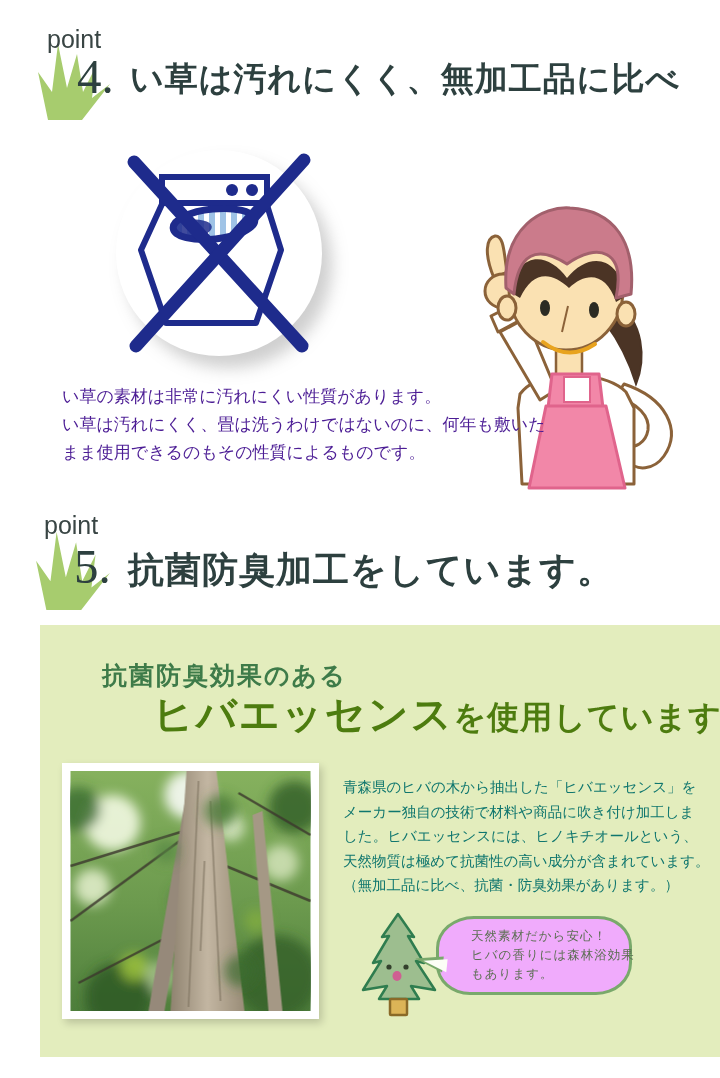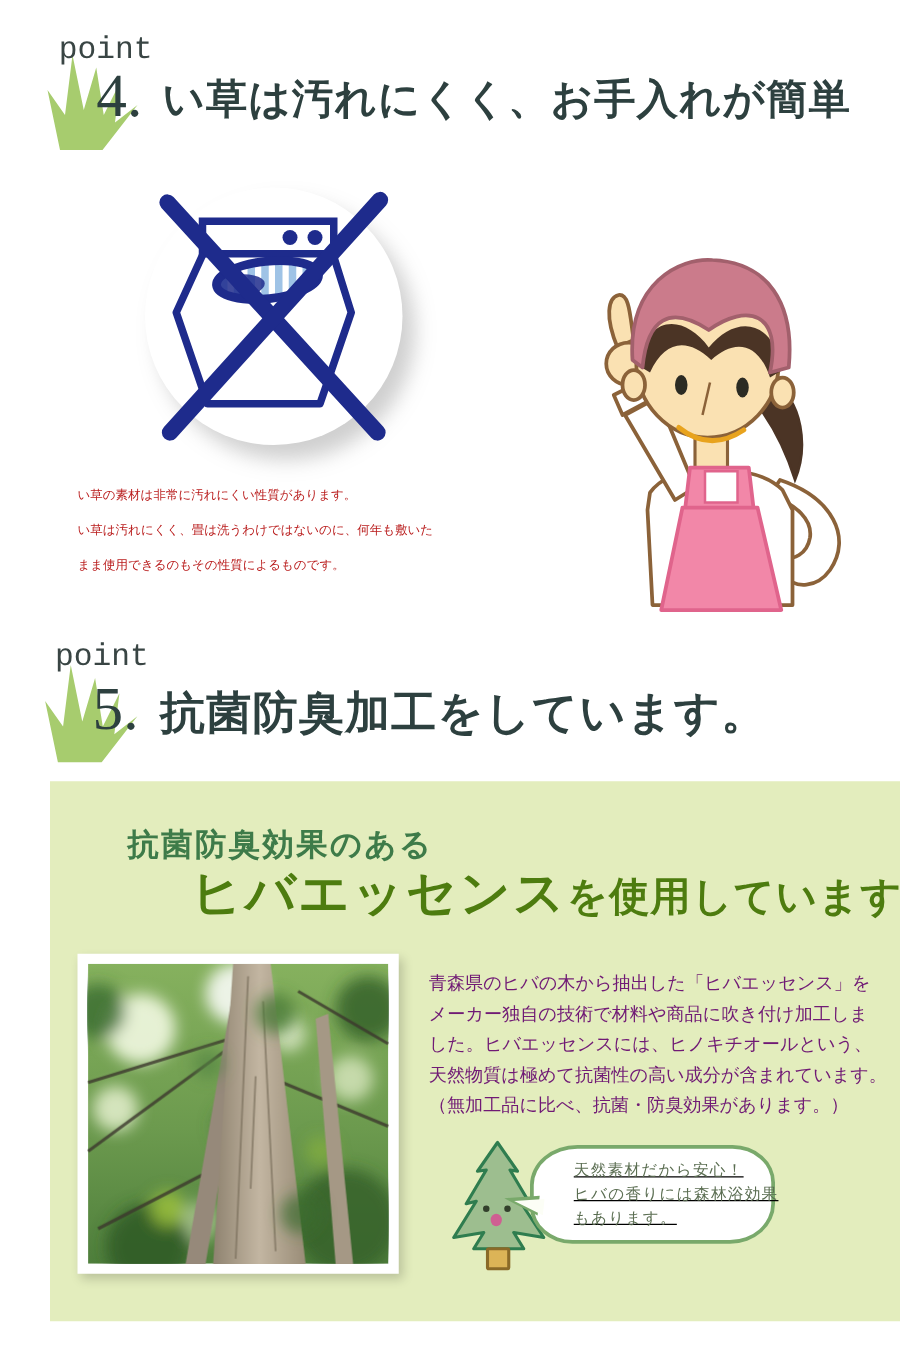--- a/index.html
+++ b/index.html
@@ -1,66 +1,66 @@
 <!DOCTYPE html>
 <html><head>
 <meta charset="utf-8">
 <style>
   html,body{margin:0;padding:0;background:#ffffff;}
   .page{position:relative;width:720px;height:1078px;background:#ffffff;overflow:hidden;
         font-family:"Liberation Sans","DejaVu Sans",sans-serif;}
   .abs{position:absolute;}
 
   
-  .point-word{font-family:Liberation Mono, monospace;font-size:25px;color:#394544;text-align:center;}
+  .point-word{font-family:Liberation Sans, sans-serif;font-size:25px;color:#394544;text-align:center;}
   .point-num{font-family:"Liberation Serif","DejaVu Serif",serif;font-size:49px;color:#2d403f;}
   .headline{font-family:"Liberation Serif","DejaVu Serif",serif;font-weight:bold;color:#2d403f;
             letter-spacing:1px;white-space:nowrap;}
 
   
   .washer-badge{left:116px;top:150px;width:206px;height:206px;border-radius:50%;
                 background:#ffffff;box-shadow:10px 12px 16px rgba(130,130,130,.38);}
 
-  .para{color:#b91c1c;font-size:10px;line-height:28px;white-space:nowrap;}
+  .para{color:#4c1d95;font-size:17px;line-height:28px;white-space:nowrap;}
 
   
   .hiba-box{left:40px;top:625px;width:652px;height:432px;background:#e3edbd;padding-left:40px;}
   .hiba-h1{font-family:"Liberation Serif","DejaVu Serif",serif;font-weight:bold;
            color:#3e7b49;font-size:25px;letter-spacing:2px;white-space:nowrap;}
   .hiba-h2{display:flex;align-items:baseline;white-space:nowrap;
            font-family:"Liberation Serif","DejaVu Serif",serif;font-weight:bold;color:#4d7c0f;text-align:center;}
   .hiba-h2 .big{font-size:40px;letter-spacing:2px;}
   .hiba-h2 .small{font-size:32px;letter-spacing:1px;}
 
   .photo-frame{left:22px;top:138px;width:241px;height:240px;background:#ffffff;
                padding:8px;box-shadow:3px 4px 8px rgba(0,0,0,.18);}
-  .hiba-para{color:#701a75;font-size:14.5px;line-height:24.5px;white-space:nowrap;}
-
-  .bubble{left:384px;top:291px;width:196px;box-sizing:border-box;
-          background:#ffffff;border:3px solid #79a96b;border-radius:38px 34px 36px 34px / 32px 30px 32px 30px;
-          padding:8px 6px 8px 32px;text-decoration:underline;}
+  .hiba-para{color:#0f766e;font-size:14.5px;line-height:24.5px;white-space:nowrap;}
+
+  .bubble{left:396px;top:291px;width:196px;box-sizing:border-box;
+          background:#f0abfc;border:3px solid #79a96b;border-radius:38px 34px 36px 34px / 32px 30px 32px 30px;
+          padding:8px 6px 8px 32px;}
   .bubble::before{content:'';position:absolute;left:-24px;top:36px;width:0;height:0;
           border-style:solid;border-width:5px 28px 11px 0;
           border-color:transparent #79a96b transparent transparent;transform:rotate(6deg);}
   .bubble::after{content:'';position:absolute;left:-16px;top:39px;width:0;height:0;
           border-style:solid;border-width:4px 24px 9px 0;
           border-color:transparent #fcfef6 transparent transparent;transform:rotate(6deg);}
   .bubble-line{color:#5b6e52;font-size:12.5px;line-height:19px;letter-spacing:1px;white-space:nowrap;}
 </style>
 </head>
 <body>
 
 <div class="page">
 
   <svg class="abs" style="left:34px;top:42px;" width="80" height="78" viewBox="0 0 80 78">
     <polygon points="14,78 4,30 18,50 24,2 33,46 43,12 49,50 62,24 58,56 76,42 48,78" fill="#a7cc6e"></polygon>
   </svg>
   <div class="abs point-word" style="left:47px;top:25px;">point</div>
   <div class="abs point-num" style="left:77px;top:48px;">4.</div>
-  <div class="abs headline" style="left:130px;top:57px;font-size:33px;">い草は汚れにくく、お手入れが簡単</div>
+  <div class="abs headline" style="left:130px;top:57px;font-size:33px;">い草は汚れにくく、無加工品に比べ</div>
 
   <div class="abs washer-badge">
     <svg width="206" height="206" viewBox="0 0 206 206">
       <defs>
         <clipPath id="drumClip">
             <ellipse cx="98" cy="74" rx="41" ry="15" transform="rotate(-6 98 74)"></ellipse>
           </clipPath>
       </defs>
 
       <polygon points="47,52 150,52 165,100 140,173 50,173 25,100" fill="#ffffff" stroke="#1e2b8c" stroke-width="6" stroke-linejoin="round"></polygon>

